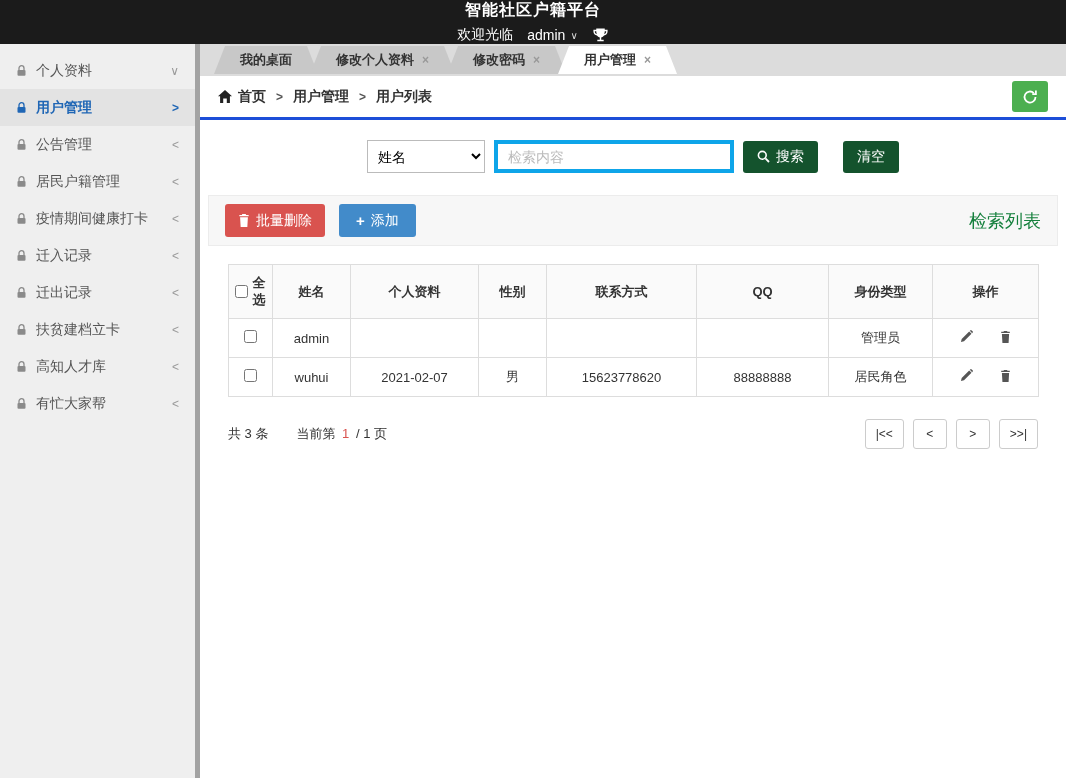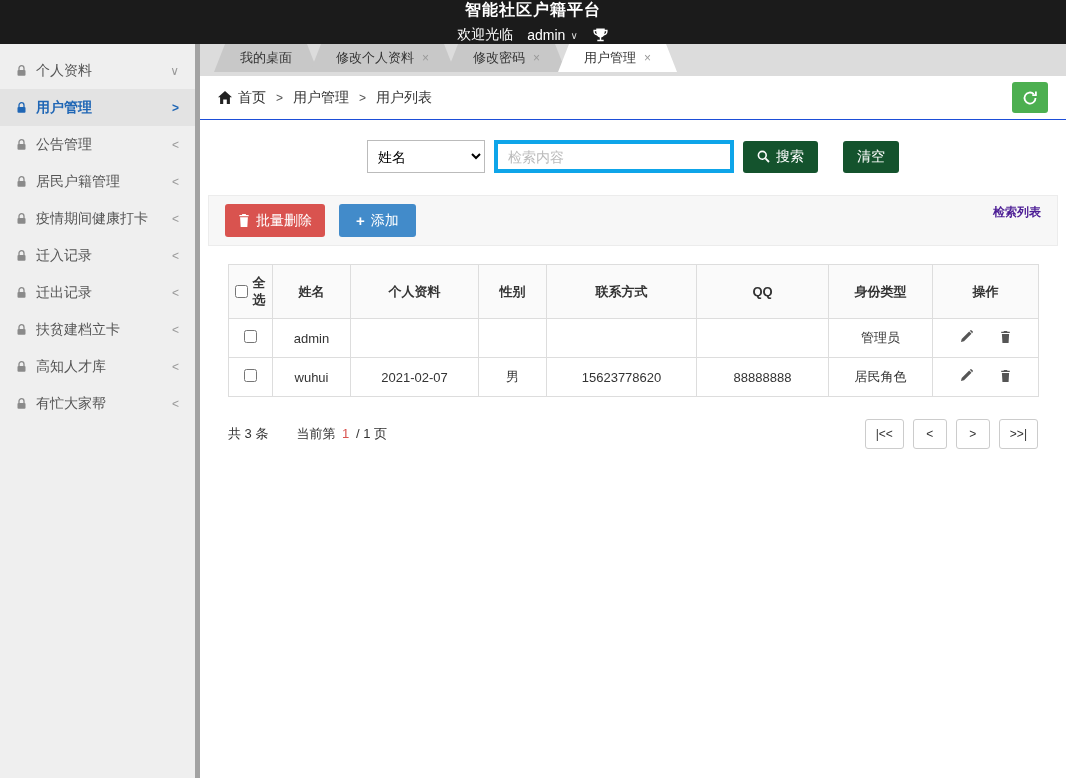--- a/index.html
+++ b/index.html
@@ -18,46 +18,46 @@
   .side-item.active { background:#e3e3e3; color:#1f66b5; font-weight:bold; }
   .side-icon { display:inline-flex; color:#8a8a8a; }
   .side-item.active .side-icon { color:#1f66b5; }
   .side-arrow { margin-left:auto; font-size:12px; color:#999; }
   .side-item.active .side-arrow { color:#1f66b5; }
   .collapse-handle { position:absolute; left:200px; top:382px; width:10px; height:28px; display:flex; align-items:center; justify-content:center; color:#aaa; font-size:9px; cursor:pointer; }
 
   
   .main { position:absolute; top:44px; left:200px; right:0; bottom:0; background:#fff; overflow:hidden; }
 
-  .tabbar { background:#dcdcdc; height:32px; display:flex; align-items:flex-start; padding-left:14px; }
+  .tabbar { background:#dcdcdc; height:32px; display:flex; align-items:center; padding-left:14px;font-weight:bold; }
   .tab { height:28px; line-height:28px; padding:0 26px; background:#c8c8c8; color:#333; font-size:13px; margin-right:-8px; cursor:pointer; clip-path:polygon(11px 0, calc(100% - 11px) 0, 100% 100%, 0 100%); display:flex; align-items:center; gap:8px; white-space:nowrap; }
   .tab.active { background:#fff; z-index:2; }
   .tab-close { font-size:12px; color:#999; cursor:pointer; line-height:1; }
 
-  .breadcrumb-bar { height:44px; background:#fff; border-bottom:1px solid #1d4ed8; display:flex; align-items:center; padding:0 18px; font-size:14px; color:#333; }
+  .breadcrumb-bar { height:44px; background:#fff; border-bottom:3px solid #1d4ed8; display:flex; align-items:center; padding:0 18px; font-size:14px; color:#333;font-weight:bold; }
   .crumb { cursor:pointer; }
   .crumb-sep { margin:0 10px; color:#555; font-size:12px; }
   .home-icon { display:inline-flex; margin-right:6px; }
   .refresh-btn { margin-left:auto; width:36px; height:31px; background:#4caf50; border:none; border-radius:3px; display:flex; align-items:center; justify-content:center; cursor:pointer; }
 
   
   .search-row { margin-top:20px; display:flex; justify-content:center; align-items:center; gap:9px; }
   .field-select { width:118px; height:33px; font-size:14px; border:1px solid #bbb; background:#fff; padding:0 6px; }
   .search-input { width:240px; height:33px; border:4px solid #0ea5e9; padding:0 10px; font-size:14px; color:#333; }
   .search-input::placeholder { color:#bbb; }
   .btn { border:none; border-radius:3px; color:#fff; font-size:14px; display:inline-flex; align-items:center; gap:6px; cursor:pointer; }
   .btn-green { background:#14532d; height:32px; padding:0 14px; }
   .btn-clear { margin-left:16px; }
 
   
-  .list-toolbar { margin:22px 8px 0; background:#f7f7f7; border:1px solid #ececec; padding:8px 16px; display:flex; align-items:flex-start; gap:14px; }
+  .list-toolbar { margin:22px 8px 0; background:#f7f7f7; border:1px solid #ececec; padding:8px 16px; display:flex; align-items:center; gap:14px; }
   .btn-red { background:#d9534f; height:33px; padding:0 13px; }
   .btn-blue { background:#428bca; height:33px; padding:0 17px; }
   .plus-glyph { font-size:15px; font-weight:bold; }
-  .list-title { margin-left:auto; font-size:12px; color:#4c1d95;font-weight:bold; }
+  .list-title { margin-left:auto; font-size:18px; color:#15803d; }
 
   
   table.data { width:calc(100% - 56px); margin:18px 28px 0; border-collapse:collapse; table-layout:fixed; font-size:13px; color:#333; }
   .data th, .data td { border:1px solid #ddd; text-align:center; }
   .data th { background:#fafafa; font-weight:bold; padding:10px 4px; height:54px; }
   .data td { padding:10px 6px; height:38px; background:#fff; }
   .selall { display:flex; align-items:center; justify-content:center; gap:4px; }
   .selall span { width:1.1em; line-height:1.25; display:inline-block; text-align:center; }
   .op-icon { display:inline-flex; color:#555; cursor:pointer; margin:0 12px; }
 

